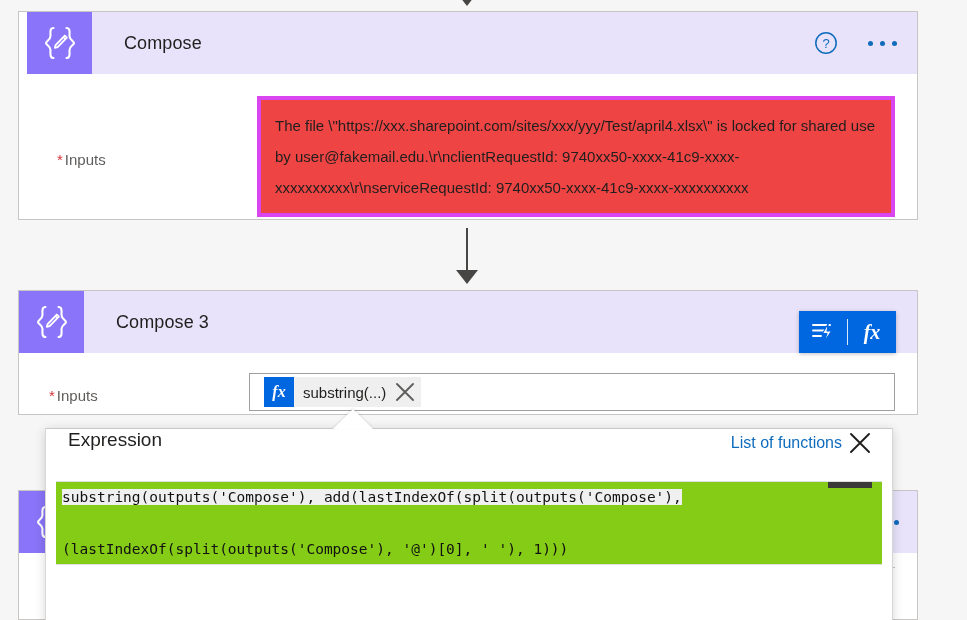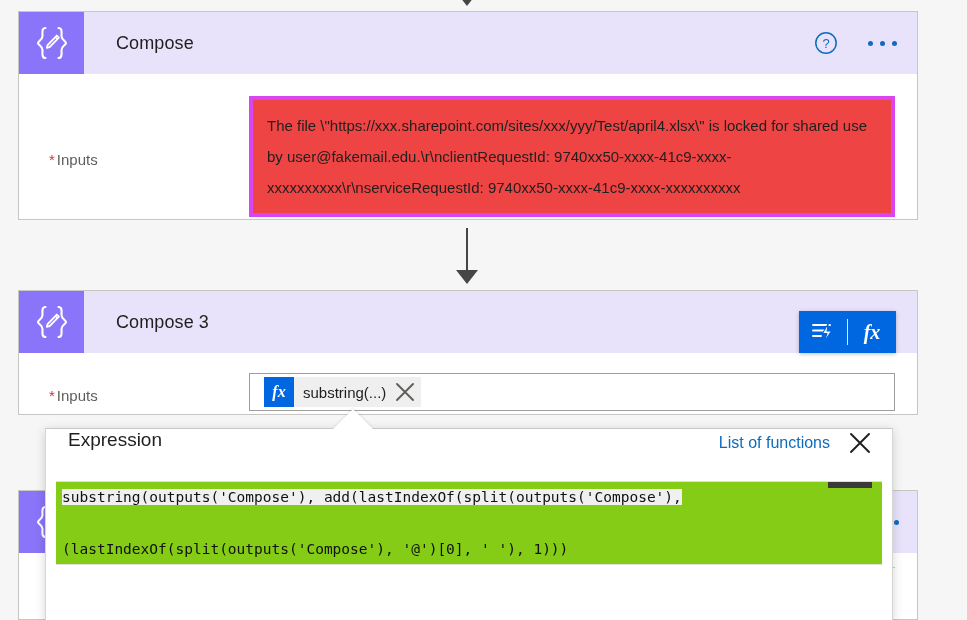--- a/index.html
+++ b/index.html
@@ -207,21 +207,21 @@
     box-sizing: border-box;
   }
   .expr-title {
     font-size: 19px;
     color: #201f1e;
   }
   .expr-head-right {
     margin-left: auto;
     display: flex;
     align-items: center;
-    gap: 16px;
+    gap: 4px;
   }
   .list-of-fn {
     font-size: 16px;
     color: #0f6cbd;
     cursor: pointer;
     white-space: nowrap;
   }
   .expr-close { width: 28px; height: 28px; display:block; }
 
   .expr-input-wrap {
@@ -298,21 +298,21 @@
 </head>
 <body>
 
 <div id="canvas">
 
   <svg class="arrow" style="left:451px; top:-14px;" width="32" height="26" viewBox="0 0 32 26">
     <path d="M16 0 L16 12" stroke="#484644" stroke-width="2" fill="none"></path>
     <path d="M5 6 L16 20 L27 6 Z" fill="#484644"></path>
   </svg>
 
-  <div class="card" id="card1" style="left:18px; top:11px; width:900px; height:209px;">
+  <div class="card" id="card1" style="left:18px; top:11px; width:900px; height:209px;padding-left:8px;">
     <div class="card-header">
       <div class="card-icon">
         <svg width="38" height="34" viewBox="0 0 38 34">
           <path d="M12.5 2 C8.5 2 9.5 7 9.5 10 C9.5 14 5 15 5 17 C5 19 9.5 20 9.5 24 C9.5 27 8.5 32 12.5 32" stroke="#ffffff" stroke-width="2.1" fill="none" stroke-linecap="round"></path>
           <path d="M25.5 2 C29.5 2 28.5 7 28.5 10 C28.5 14 33 15 33 17 C33 19 28.5 20 28.5 24 C28.5 27 29.5 32 25.5 32" stroke="#ffffff" stroke-width="2.1" fill="none" stroke-linecap="round"></path>
           <path d="M23.8 9.6 L25.9 11.7 L16.6 21.1 L13.9 21.8 L14.6 19.1 Z" fill="none" stroke="#ffffff" stroke-width="1.9" stroke-linejoin="round"></path>
           <path d="M22.3 11.1 L24.4 13.2" stroke="#ffffff" stroke-width="1.4"></path>
         </svg>
       </div>
       <div class="card-title">Compose</div>

